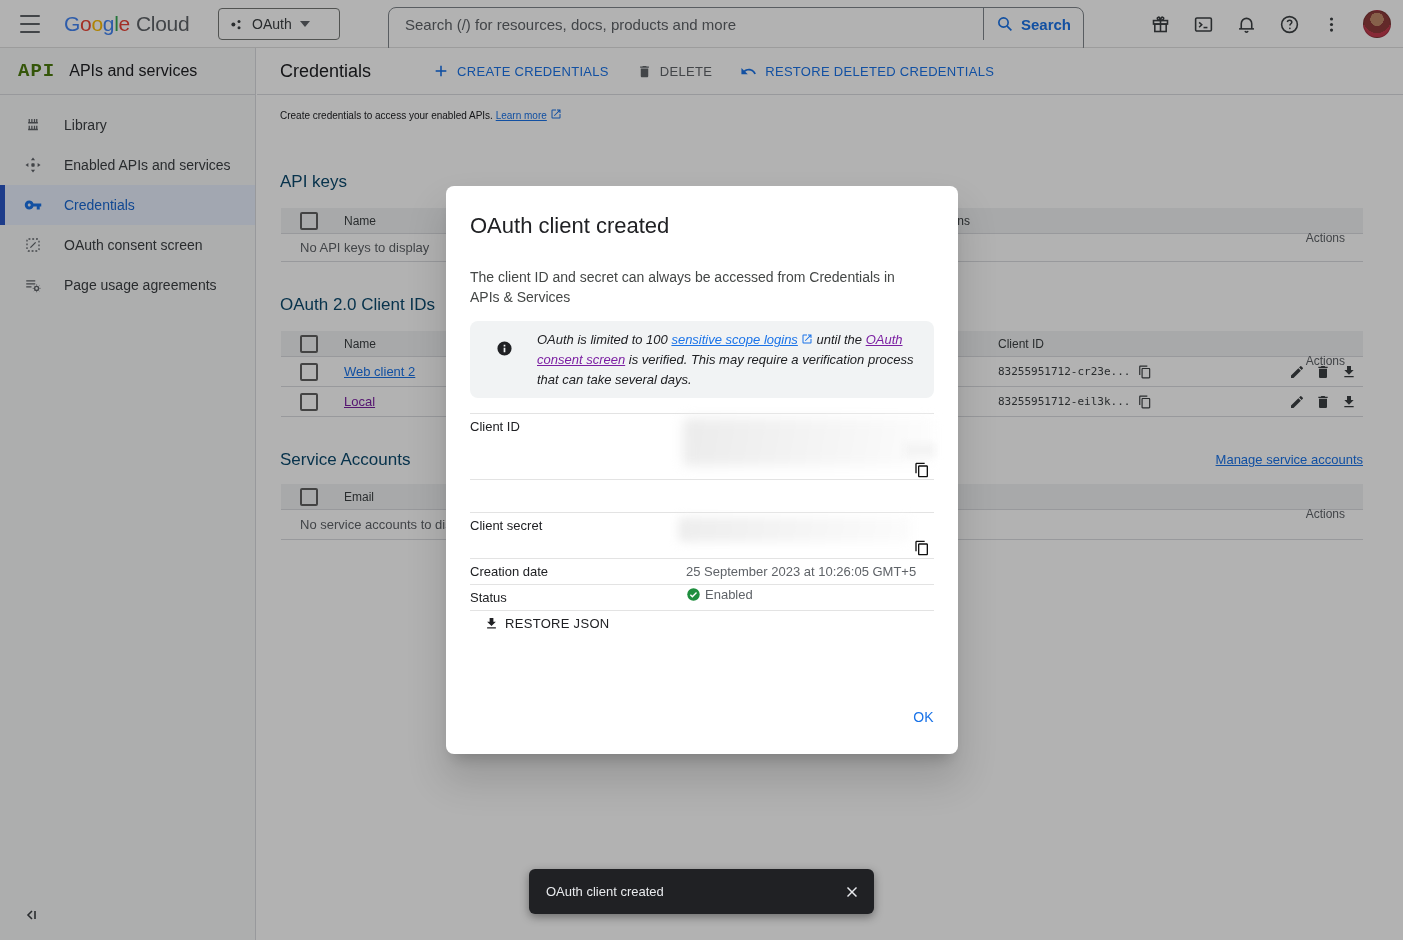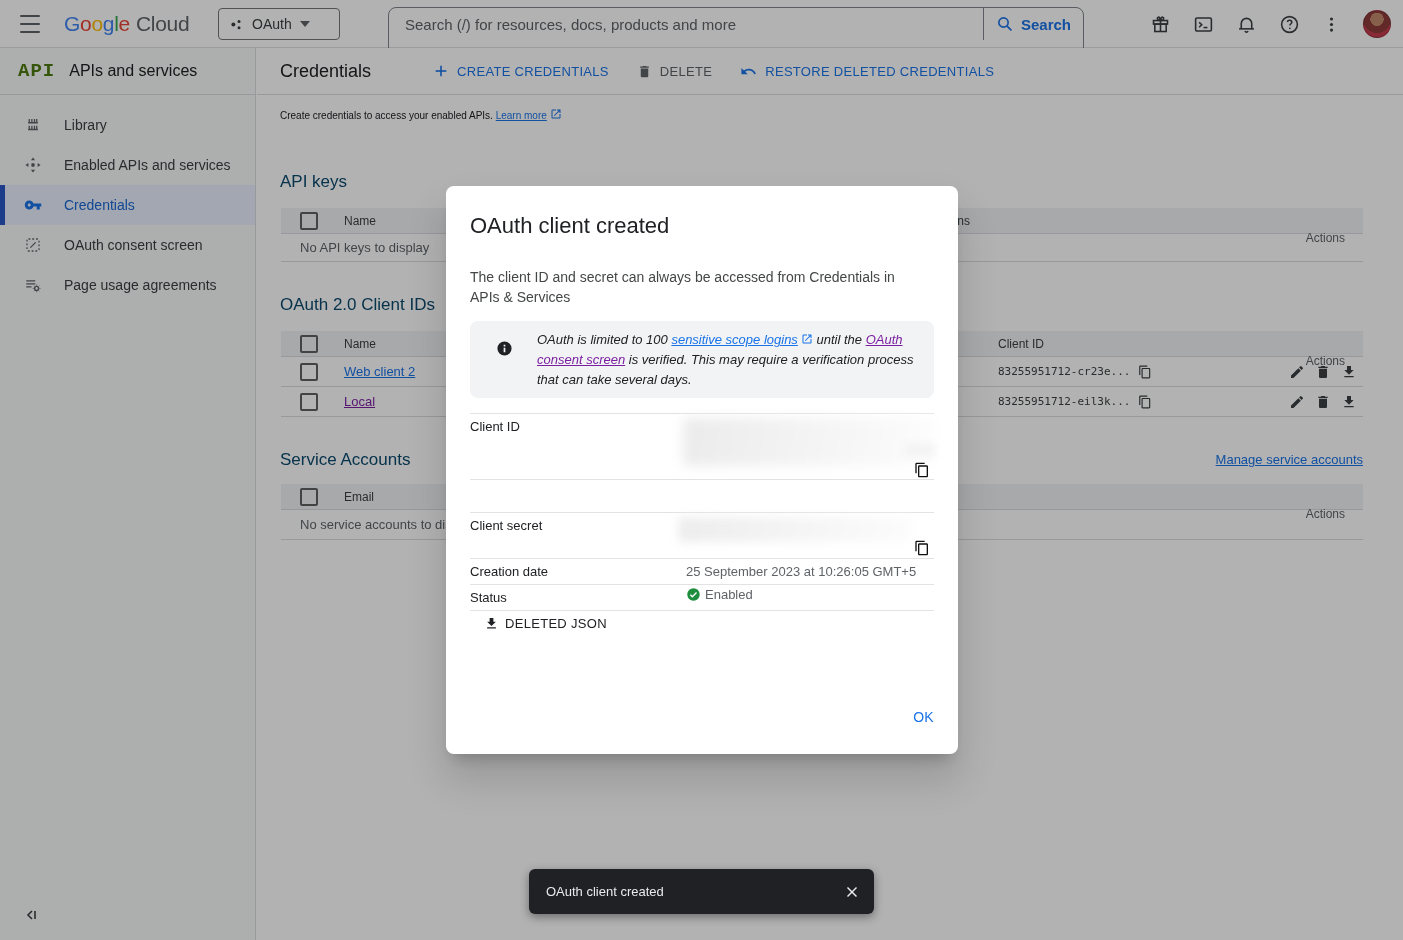--- a/index.html
+++ b/index.html
@@ -398,21 +398,21 @@
         <path d="M7 12.5l3.2 3.2 6.6-6.8" stroke="#fff" stroke-width="2.2" fill="none"></path>
       </svg>
     <span>Enabled</span>
   </span>
   <div class="m-div" style="top:424px"></div>
 
   <div class="dljson">
     <svg width="15" height="15" viewBox="0 0 24 24" fill="currentColor">
         <path d="M19 9h-4V3H9v6H5l7 7 7-7zM5 18v2h14v-2H5z"></path>
       </svg>
-    <span>DELETED JSON</span>
+    <span>RESTORE JSON</span>
   </div>
 
   <span class="okbtn">OK</span>
 </div>
 
 <div class="toast">
   <span class="tmsg">OAuth client created</span>
   <svg class="tclose" viewBox="0 0 24 24" fill="none" stroke="currentColor" stroke-width="2">
       <line x1="6" y1="6" x2="18" y2="18"></line>
       <line x1="18" y1="6" x2="6" y2="18"></line>

